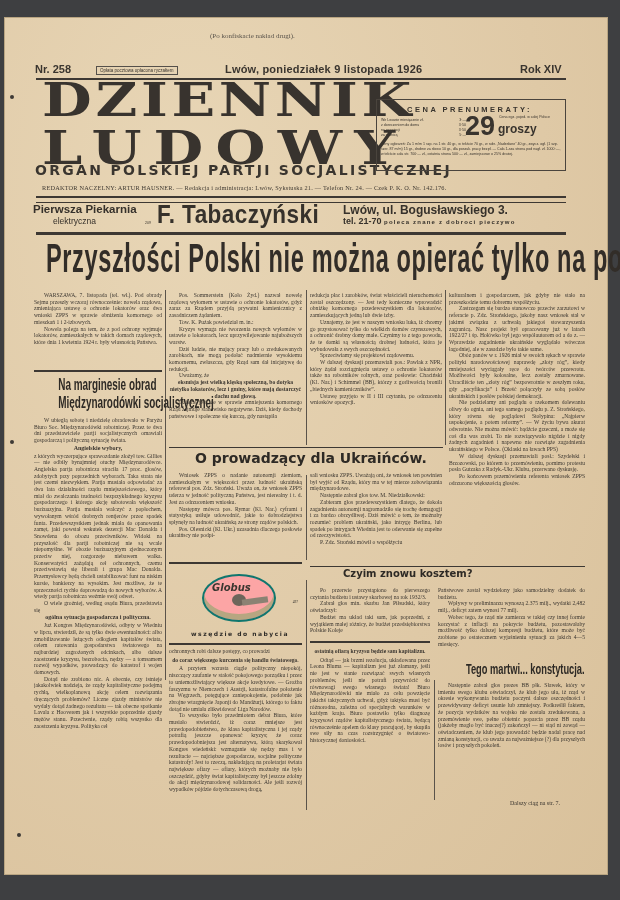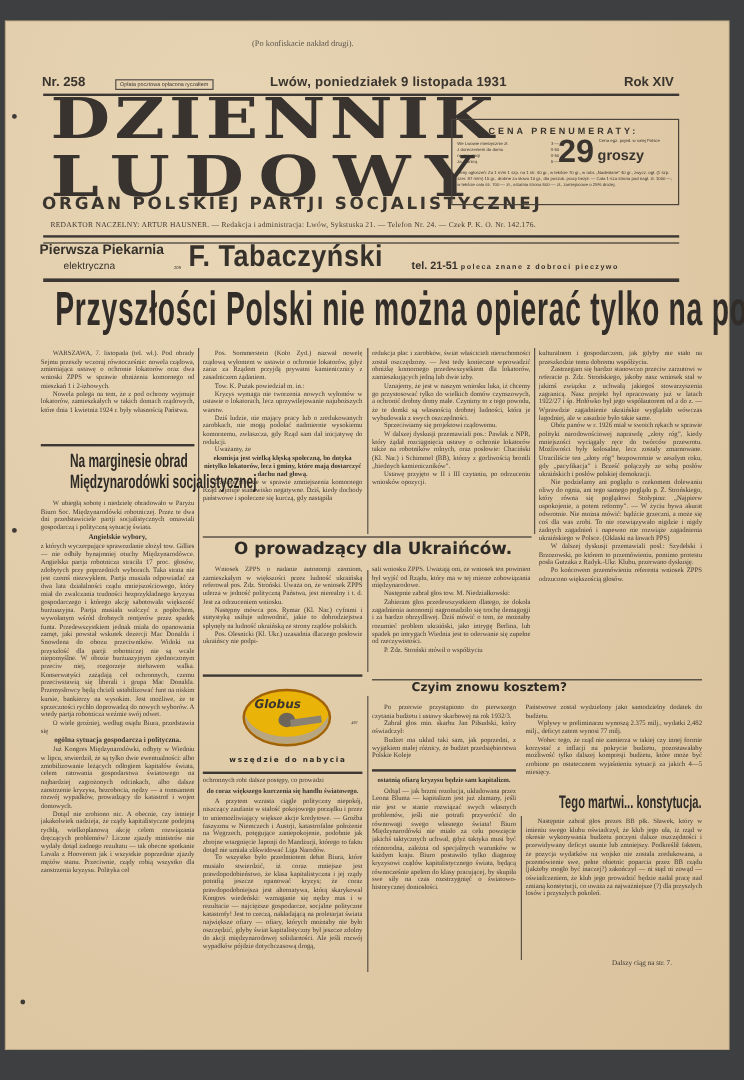--- a/index.html
+++ b/index.html
@@ -64,42 +64,42 @@
   .vrule { position:absolute; width:1px; background:#5a534a; }
   .hrule { position:absolute; height:2px; background:#3d3833; }
 
   .subhead-cond {
     font-family:"Liberation Sans", sans-serif; font-weight:bold; color:#2e2a25;
     transform:scaleX(0.62); transform-origin:center top; text-align:center; white-space:nowrap;
   }
   .section-title { font-family:"DejaVu Sans", sans-serif; font-weight:bold; color:#2e2a25; white-space:nowrap; }
 
   .globus { left:180px; top:568px; width:120px; height:70px; }
-  .globus .tin { position:absolute; left:22px; top:6px; width:70px; height:44px; border-radius:50%; background:#eab308; border:2px solid #a16207; box-shadow:inset 0 -6px 0 #b7a681;text-align:center;}
+  .globus .tin { position:absolute; left:22px; top:6px; width:70px; height:44px; border-radius:50%; background:#fca5a5; border:2px solid #0f766e; box-shadow:inset 0 -6px 0 #b7a681;text-align:center;}
   .globus .tin .brand { position:absolute; left:8px; top:6px; font-family:"DejaVu Sans",sans-serif; font-weight:bold; font-style:italic; font-size:10px; color:#3a352f; }
   .globus .tin .dot { position:absolute; left:28px; top:18px; width:14px; height:12px; border-radius:50%; background:#6d655a; }
   .globus .tin .lbl { position:absolute; left:38px; top:22px; width:26px; height:6px; background:#8b8273; transform:rotate(-8deg); }
   .globus .tag { position:absolute; right:2px; top:32px; font-size:3.5px; }
   .globus .cap { position:absolute; left:0; right:0; top:62px; text-align:center; font-family:"DejaVu Sans",sans-serif; font-weight:bold; font-size:6px; letter-spacing:1.5px; }
 
   .hole { position:absolute; width:4px; height:4px; border-radius:50%; background:#3e3a36; }
 </style>
 </head>
 <body>
 
 <div class="paper"></div>
 
 <div class="hole" style="left:10px;top:95px;"></div>
 <div class="hole" style="left:10px;top:440px;"></div>
 <div class="hole" style="left:17px;top:833px;"></div>
 
 <div class="abs notice">(Po konfiskacie nakład drugi).</div>
 <div class="abs nr">Nr. 258</div>
 <div class="abs stamp">Opłata pocztowa opłacona ryczałtem</div>
-<div class="abs dateline">Lwów, poniedziałek 9 listopada 1931</div>
+<div class="abs dateline">Lwów, poniedziałek 9 listopada 1926</div>
 <div class="abs rok">Rok XIV</div>
 <div class="abs rule-top"></div>
 
 <div class="abs mast1">DZIENNIK</div>
 <div class="abs mast2">LUDOWY</div>
 <div class="abs organ">ORGAN POLSKIEJ PARTJI SOCJALISTYCZNEJ</div>
 <div class="abs editor">REDAKTOR NACZELNY: ARTUR HAUSNER. — Redakcja i administracja: Lwów, Sykstuska 21. — Telefon Nr. 24. — Czek P. K. O. Nr. 142.176.</div>
 <div class="abs rule-double"></div>
 
 <div class="abs pricebox">
@@ -126,21 +126,22 @@
   <div class="per">Cena egz. pojed. w całej Polsce</div>
   <div class="gr">groszy</div>
   <div class="ads">Ceny ogłoszeń: Za 1 m/m 1 szp. na 1 str. 40 gr., w tekście 70 gr., w rubr. „Nadesłane” 40 gr., zwycz. ogł. (1 szp. szer. 87 m/m) 15 gr., drobne za słowo 10 gr., dla poszuk. pracy bezpł. — Cała 1-sza strona pod nagł. zł. 1000·—, w tekście cała str. 700·— zł., ostatnia strona 500·— zł., zamiejscowe o 25% drożej.</div>
 </div>
 
 <div class="abs ad-bakery">
   <div class="l1">Pierwsza Piekarnia</div>
   <div class="l2">elektryczna</div>
   <div class="num">209</div>
   <div class="name">F. Tabaczyński</div>
-  <div class="tel"><span style="font-size:9px;letter-spacing:0">tel. 21-51</span> <span>poleca znane z dobroci pieczywo</span></div>
+  <div class="addr">Lwów, ul. Bogusławskiego 3.</div>
+  <div class="tel"><span style="font-size:9px;letter-spacing:0">tel. 21-70</span> <span>poleca znane z dobroci pieczywo</span></div>
 </div>
 <div class="abs rule-ad"></div>
 
 <div class="abs headline">Przyszłości Polski nie można opierać tylko na policji.</div>
 
 <div class="vrule" style="left:165px;top:290px;height:390px;"></div>
 <div class="vrule" style="left:306px;top:290px;height:155px;"></div>
 <div class="vrule" style="left:445px;top:290px;height:155px;"></div>
 <div class="vrule" style="left:306px;top:475px;height:85px;"></div>
 <div class="vrule" style="left:306px;top:580px;height:230px;"></div>

